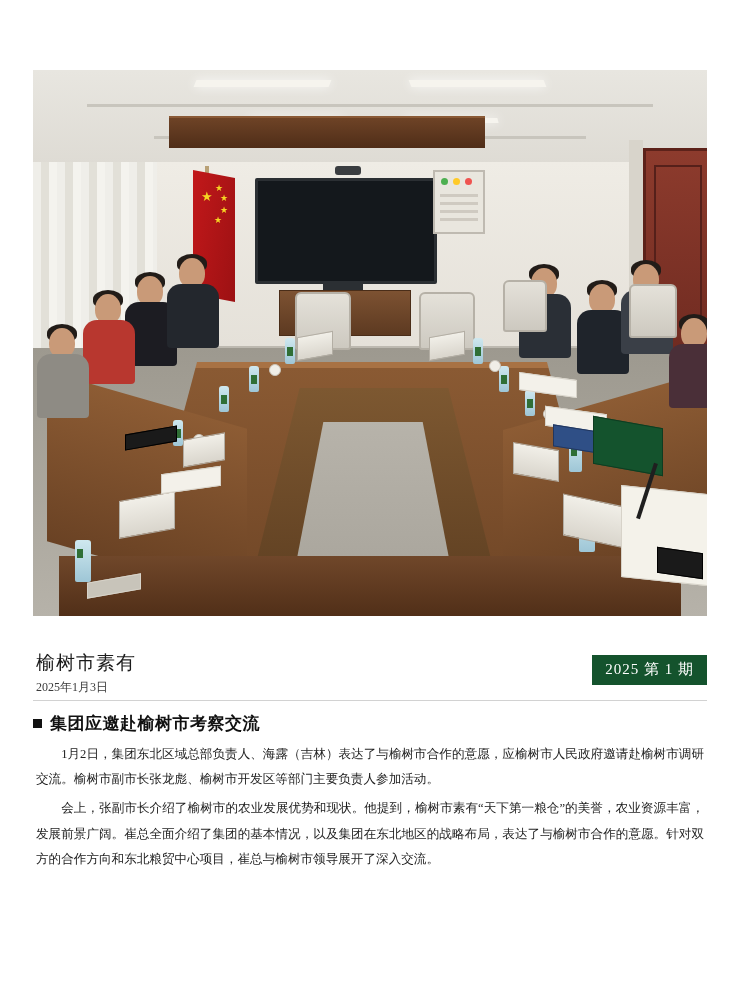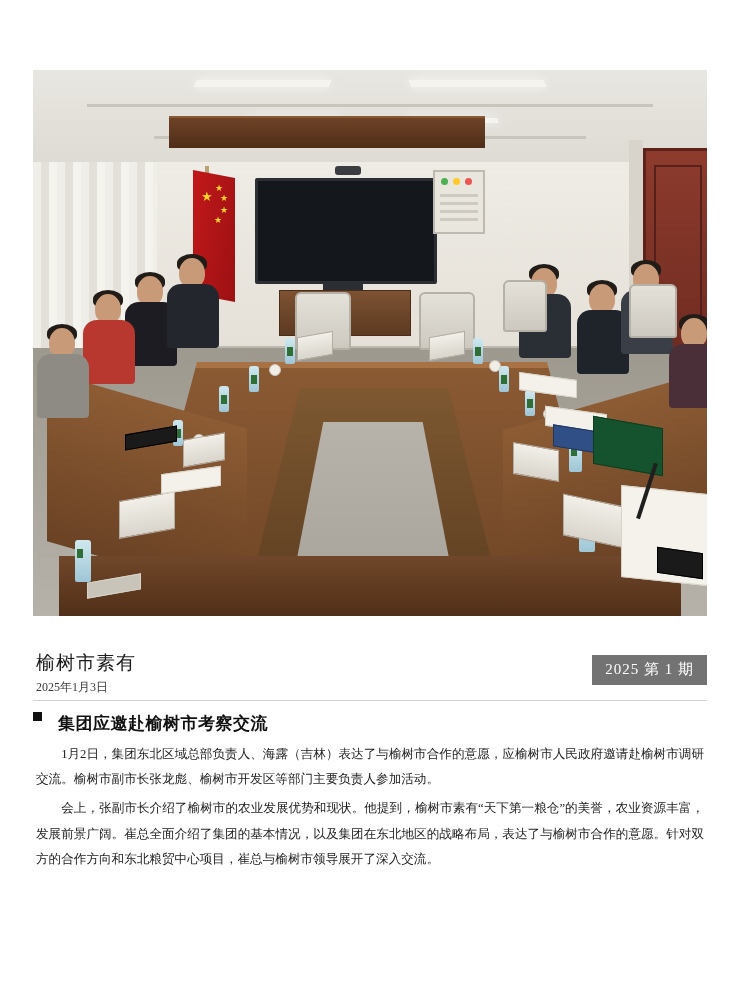--- a/index.html
+++ b/index.html
@@ -273,38 +273,38 @@
     font-size: 19px; color: #1b1b1b; letter-spacing: 1px;
   }
   .dept-date {
     position: absolute;
     left: 36px; top: 679px;
     font-size: 12px; color: #3a3a3a;
   }
   .issue-badge {
     position: absolute;
     right: 33px; top: 655px;
-    background: #737373;
+    background: #14532d;
     color: #ffffff;
     font-size: 15px;
     padding: 5px 13px 6px 13px;
     letter-spacing: 1px;
     white-space: nowrap;
   }
   .rule {
     position: absolute;
     left: 33px; right: 33px; top: 700px;
     height: 1px; background: #d2d2d2;
   }
   .headline {
     position: absolute;
     left: 33px; top: 712px;
     font-size: 17px; font-weight: bold; color: #111;
     letter-spacing: .5px;
-    display: flex; gap: 16px;
+    display: flex; align-items: center; gap: 8px;
   }
   .headline .bullet {
     display: inline-block;
     width: 9px; height: 9px; background: #111;
   }
   .body-text {
     position: absolute;
     left: 36px; top: 742px;
     width: 668px;
     font-size: 12.6px;

